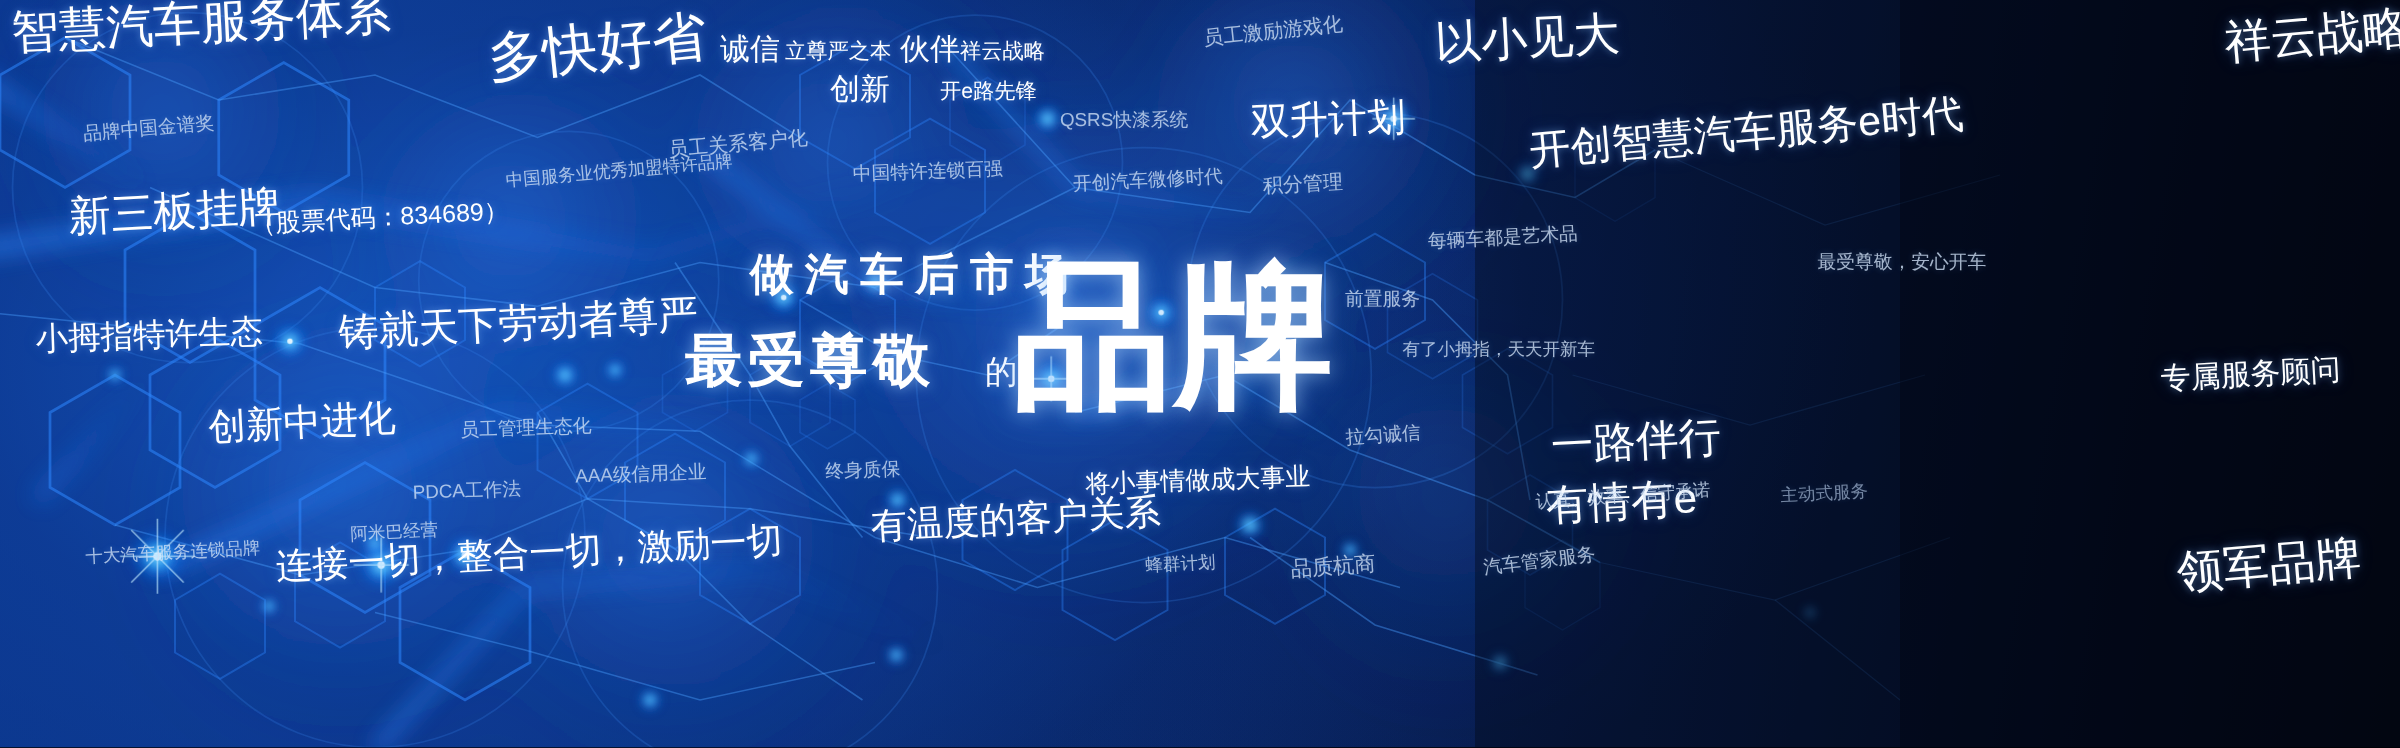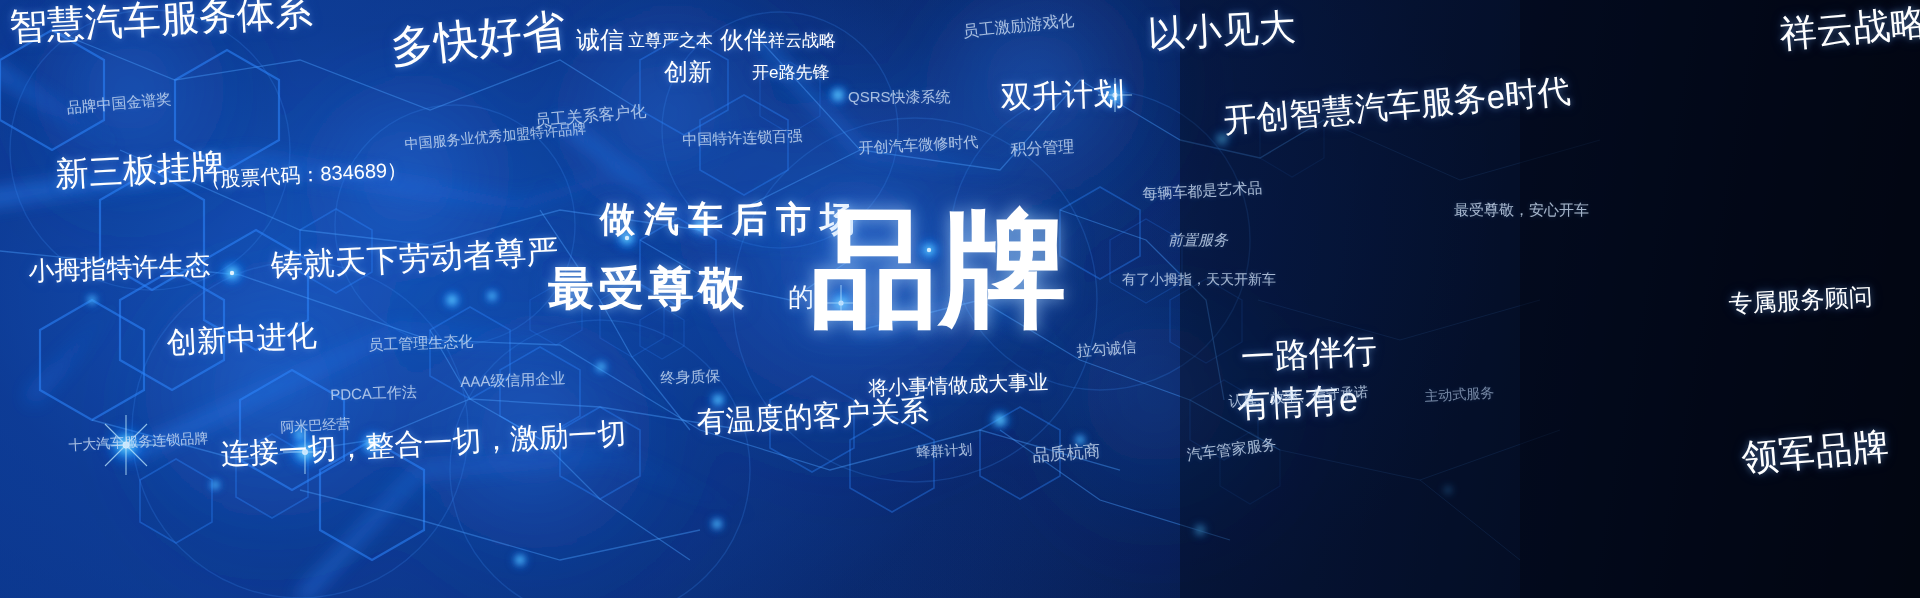--- a/index.html
+++ b/index.html
@@ -229,21 +229,21 @@
       <div class="w dim lite" style="left: 848px; top: 89px; font-size: 15px; transform: rotate(0deg); transform-origin: left top; text-align: center;">QSRS快漆系统</div>
       <div class="w dim lite" style="left: 858px; top: 140px; font-size: 15px; transform: rotate(-3deg); transform-origin: left top;">开创汽车微修时代</div>
       <div class="w dim lite" style="left: 962px; top: 24px; font-size: 16px; transform: rotate(-6deg); transform-origin: left top;">员工激励游戏化</div>
       <div class="w" style="left: 1000px; top: 82px; font-size: 31px; transform: rotate(-2deg); transform-origin: left top;">双升计划</div>
       <div class="w dim lite" style="left: 1010px; top: 142px; font-size: 16px; transform: rotate(-3deg); transform-origin: left top;">积分管理</div>
       <div class="w" style="left: 1147px; top: 16px; font-size: 37px; transform: rotate(-3deg); transform-origin: left top;">以小见大</div>
       <div class="w" style="left: 1778px; top: 16px; font-size: 37px; transform: rotate(-5deg); transform-origin: left top;">祥云战略</div>
       <div class="w" style="left: 1222px; top: 104px; font-size: 33px; transform: rotate(-5deg); transform-origin: left top;">开创智慧汽车服务e时代</div>
       <div class="w dim lite" style="left: 1142px; top: 186px; font-size: 15px; transform: rotate(-3deg); transform-origin: left top;">每辆车都是艺术品</div>
       <div class="w dim lite" style="left: 1454px; top: 202px; font-size: 15px; transform: rotate(0deg); transform-origin: left top;">最受尊敬，安心开车</div>
-      <div class="w dim lite" style="left: 1168px; top: 232px; font-size: 15px; transform: rotate(0deg); transform-origin: left top; font-style: italic;">前置服务</div>
+      <div class="w dim lite" style="left: 1076px; top: 232px; font-size: 15px; transform: rotate(0deg); transform-origin: left top;">前置服务</div>
       <div class="w dim lite" style="left: 1122px; top: 272px; font-size: 14px; transform: rotate(0deg); transform-origin: left top;">有了小拇指，天天开新车</div>
       <div class="w" style="left: 1728px; top: 292px; font-size: 24px; transform: rotate(-3deg); transform-origin: left top;">专属服务顾问</div>
       <div class="w dim lite" style="left: 1076px; top: 343px; font-size: 15px; transform: rotate(-4deg); transform-origin: left top;">拉勾诚信</div>
       <div class="w" style="left: 1240px; top: 340px; font-size: 34px; transform: rotate(-3deg); transform-origin: left top;">一路伴行</div>
       <div class="w" style="left: 1236px; top: 388px; font-size: 34px; transform: rotate(-3deg); transform-origin: left top;">有情有e</div>
       <div class="w dimmer thin" style="left: 1424px; top: 389px; font-size: 14px; transform: rotate(-3deg); transform-origin: left top;">主动式服务</div>
       <div class="w dim lite" style="left: 1228px; top: 394px; font-size: 14px; transform: rotate(-4deg); transform-origin: left top;">认真、效率、信守承诺</div>
       <div class="w dim lite" style="left: 1032px; top: 447px; font-size: 17px; transform: rotate(-4deg); transform-origin: left top;">品质杭商</div>
       <div class="w dim lite" style="left: 1186px; top: 447px; font-size: 15px; transform: rotate(-7deg); transform-origin: left top;">汽车管家服务</div>
       <div class="w" style="left: 1740px; top: 440px; font-size: 37px; transform: rotate(-5deg); transform-origin: left top;">领军品牌</div>

